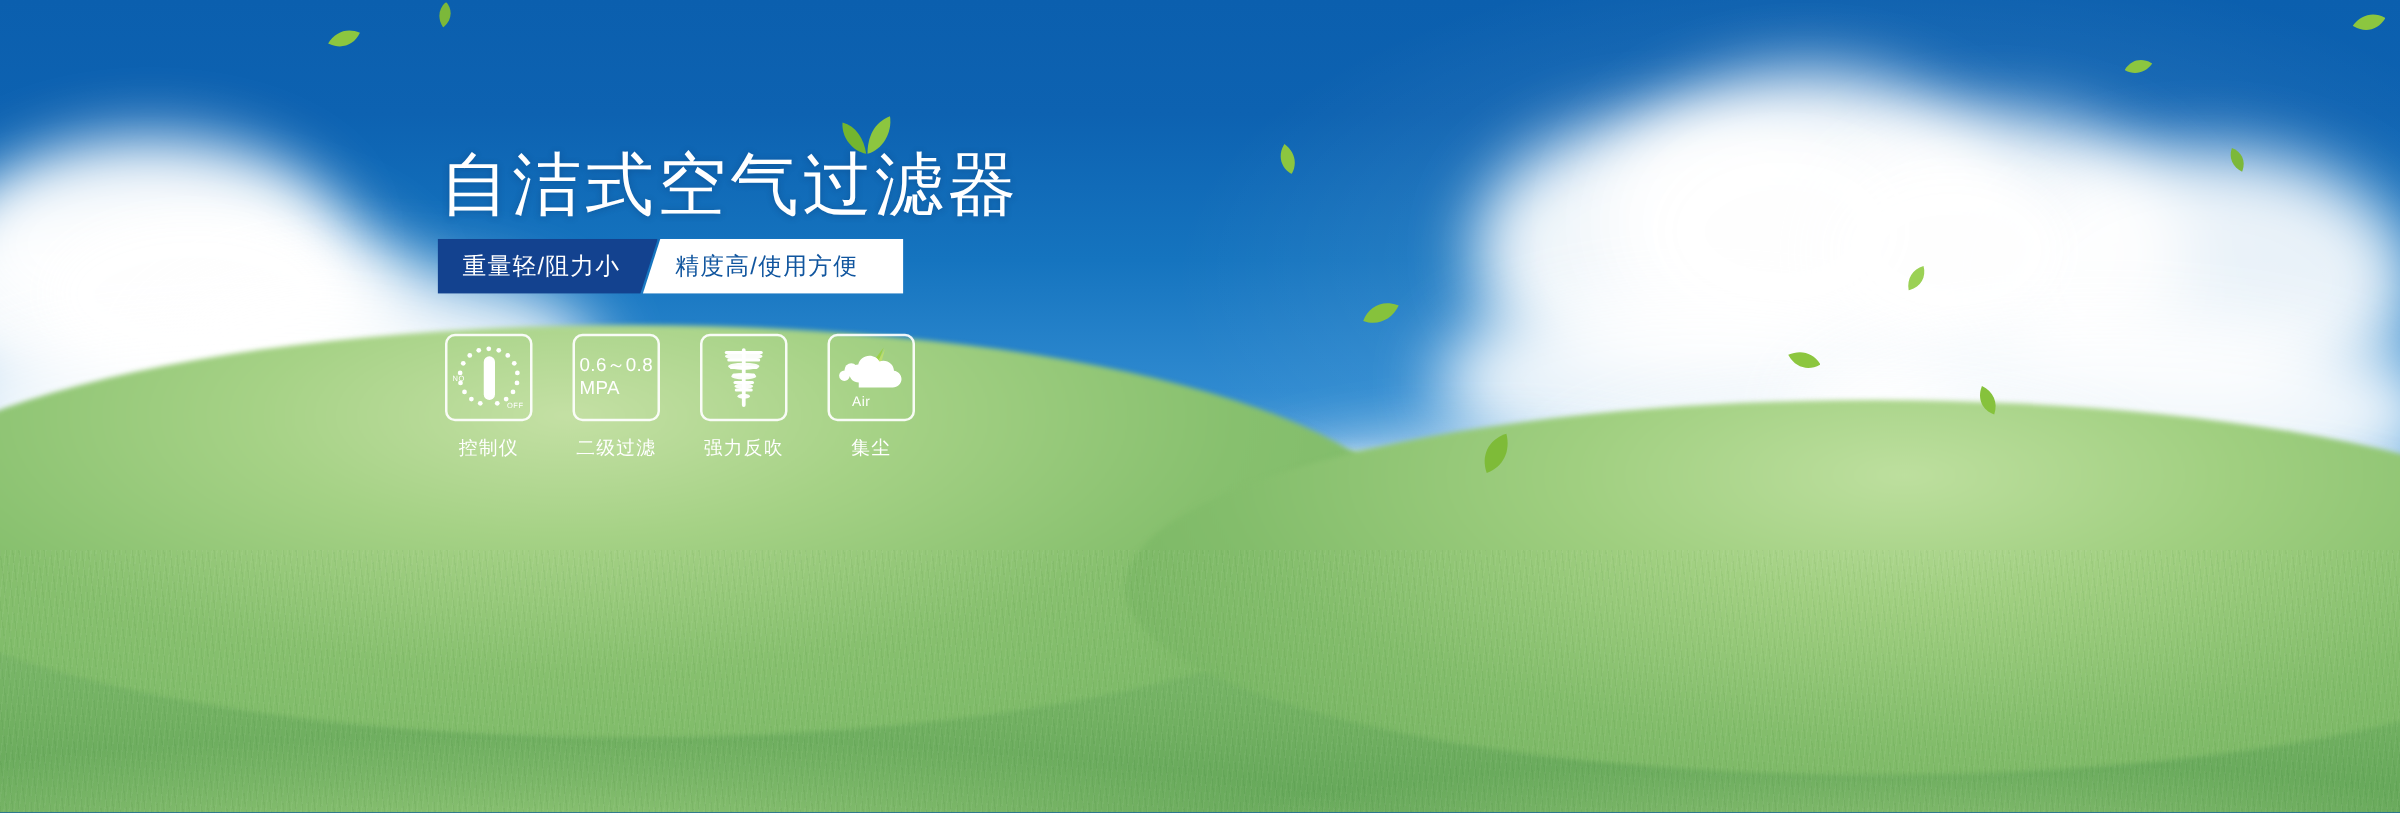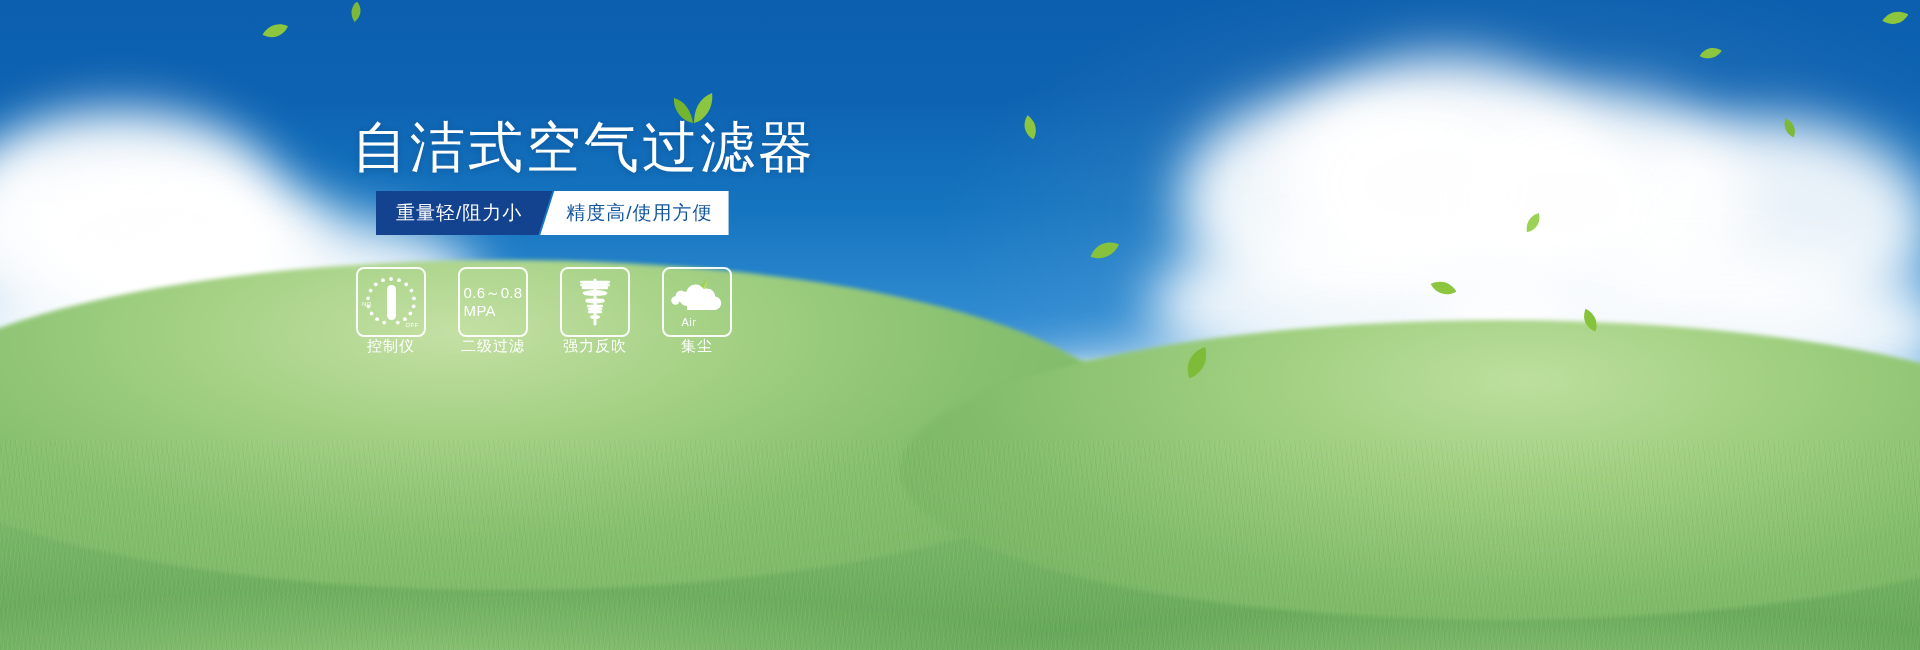--- a/index.html
+++ b/index.html
@@ -62,41 +62,41 @@
     position:absolute;left:352px;top:116px;
     font-size:55px;line-height:62px;color:#ffffff;letter-spacing:3px;
     font-weight:300;white-space:nowrap;
     text-shadow:0 1px 6px rgba(0,30,70,.25);
   }
   .titleLeaf{position:absolute;left:672px;top:92px;width:46px;height:32px;}
 
   .tabs{position:absolute;left:350px;top:191px;display:flex;align-items:stretch;height:44px;}
   .tab{
     display:flex;align-items:center;justify-content:center;
-    font-size:19px;letter-spacing:1px;white-space:nowrap;margin-left:26px;
+    font-size:19px;letter-spacing:1px;white-space:nowrap;
   }
   .tabA{
     background:#13428f;color:#ffffff;padding:0 22px 0 20px;
     clip-path:polygon(0 0,100% 0,calc(100% - 14px) 100%,0 100%);
     padding-right:30px;
   }
   .tabB{
-    background:#ffffff;color:#10559e;padding:0 16px 0 26px;margin-left:-12px;
+    background:#ffffff;color:#10559e;padding:0 36px 0 26px;margin-left:-12px;
     clip-path:polygon(14px 0,100% 0,100% 100%,0 100%);
   }
 
   .features{position:absolute;left:352px;top:267px;display:flex;gap:24px;}
   .feat{width:78px;display:flex;flex-direction:column;align-items:center;}
   .featBox{
     width:70px;height:70px;border:2px solid rgba(255,255,255,.92);border-radius:8px;
     display:flex;align-items:center;justify-content:center;position:relative;
     box-sizing:border-box;
   }
   .featTxt{color:#ffffff;font-size:15px;line-height:18px;text-align:left;letter-spacing:.3px;}
-  .featCap{margin-top:0;color:#ffffff;font-size:15px;letter-spacing:1px;white-space:nowrap;}
+  .featCap{margin-top:12px;color:#ffffff;font-size:15px;letter-spacing:1px;white-space:nowrap;}
 
   .knob{position:relative;width:56px;height:56px;}
   .knobDots{position:absolute;inset:0;}
   .knobBar{
     position:absolute;left:50%;top:11px;width:9px;height:35px;margin-left:-4.5px;
     background:#fff;border-radius:5px;
   }
   .knobNo{position:absolute;left:-1px;top:27px;font-size:6px;color:#fff;letter-spacing:.5px;}
   .knobOff{position:absolute;right:0px;bottom:2px;font-size:6px;color:#fff;letter-spacing:.5px;}
 

